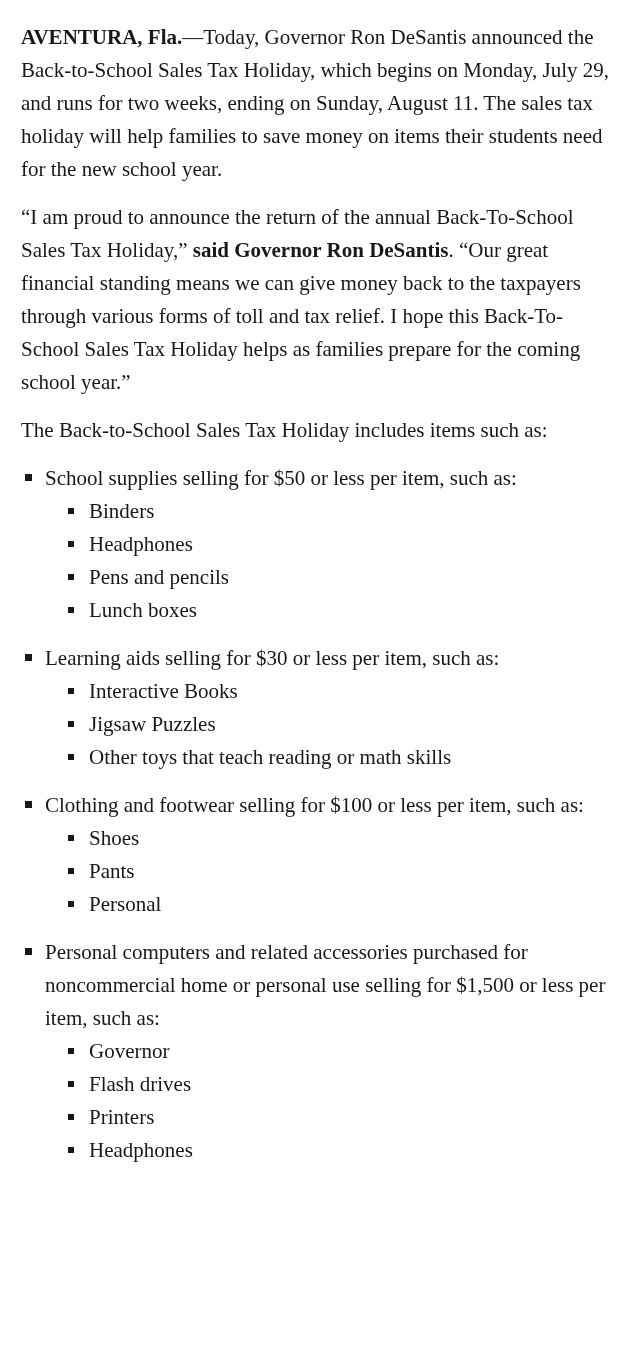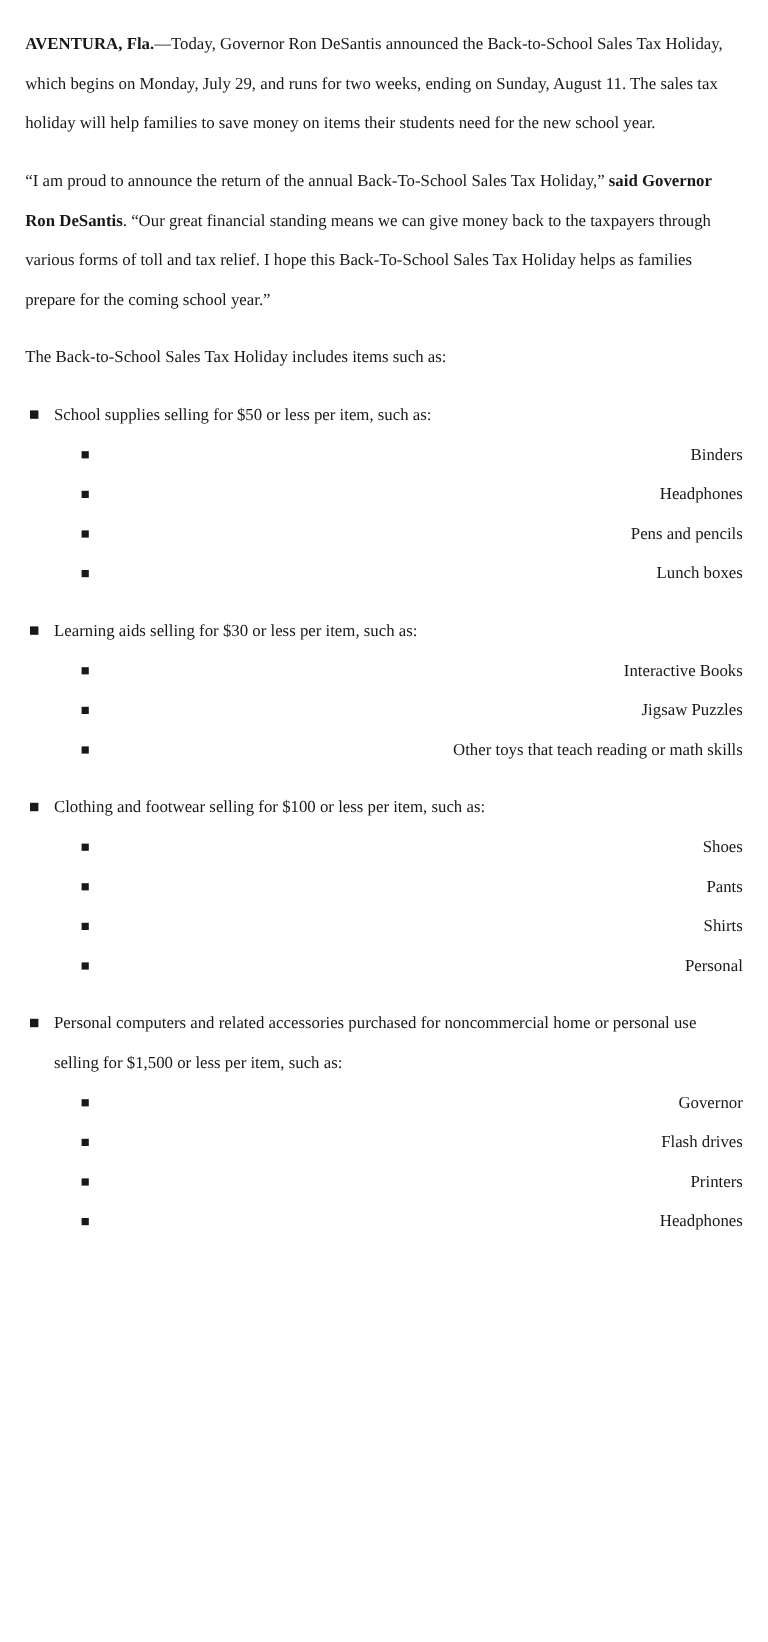--- a/index.html
+++ b/index.html
@@ -8,35 +8,34 @@
     height: 1368px;
     overflow: hidden;
     background: #ffffff;
   }
   .article {
     box-sizing: border-box;
     width: 640px;
     padding: 6px 21px 0 21px;
     color: #181818;
     font-family: "Liberation Serif", "DejaVu Serif", serif;
-    font-size: 14px;
+    font-size: 21px;
     line-height: 33px;
   }
   .para { margin: 15px 0; }
   .para strong { font-weight: bold; }
   .list { margin: 15px 0; }
   .li-top {
     position: relative;
     padding-left: 24px;
     margin: 15px 0;
   }
   .li-sub {
     position: relative;
     padding-left: 44px;
-    text-align: right;
   }
   .sq {
     position: absolute;
     background: #181818;
     display: block;
   }
   .sq-top { width: 7px; height: 7px; left: 4px; top: 12px; }
   .sq-sub { width: 6px; height: 6px; left: 23px; top: 13px; }
 </style>
 </head>
@@ -54,21 +53,20 @@
           <div class="li-sub"><span class="sq sq-sub"></span><span>Lunch boxes</span></div>
         </div></div>
       <div class="li-top"><span class="sq sq-top"></span><span>Learning aids selling for $30 or less per item, such as:</span><div class="sublist">
           <div class="li-sub"><span class="sq sq-sub"></span><span>Interactive Books</span></div>
           <div class="li-sub"><span class="sq sq-sub"></span><span>Jigsaw Puzzles</span></div>
           <div class="li-sub"><span class="sq sq-sub"></span><span>Other toys that teach reading or math skills</span></div>
         </div></div>
       <div class="li-top"><span class="sq sq-top"></span><span>Clothing and footwear selling for $100 or less per item, such as:</span><div class="sublist">
           <div class="li-sub"><span class="sq sq-sub"></span><span>Shoes</span></div>
           <div class="li-sub"><span class="sq sq-sub"></span><span>Pants</span></div>
-          <div class="li-sub"><span class="sq sq-sub"></span><span>Shirts</span></div>
           <div class="li-sub"><span class="sq sq-sub"></span><span>Personal</span></div>
         </div></div>
       <div class="li-top"><span class="sq sq-top"></span><span>Personal computers and related accessories purchased for noncommercial home or personal use selling for $1,500 or less per item, such as:</span><div class="sublist">
           <div class="li-sub"><span class="sq sq-sub"></span><span>Governor</span></div>
           <div class="li-sub"><span class="sq sq-sub"></span><span>Flash drives</span></div>
           <div class="li-sub"><span class="sq sq-sub"></span><span>Printers</span></div>
           <div class="li-sub"><span class="sq sq-sub"></span><span>Headphones</span></div>
         </div></div>
     </div>
   </main>

